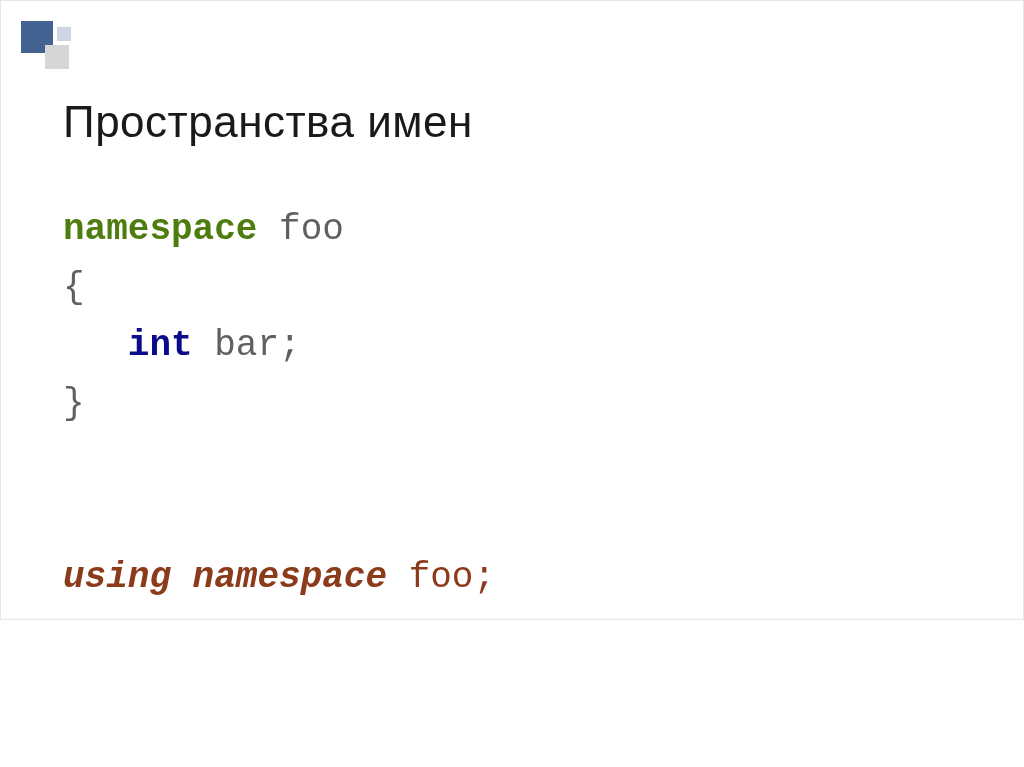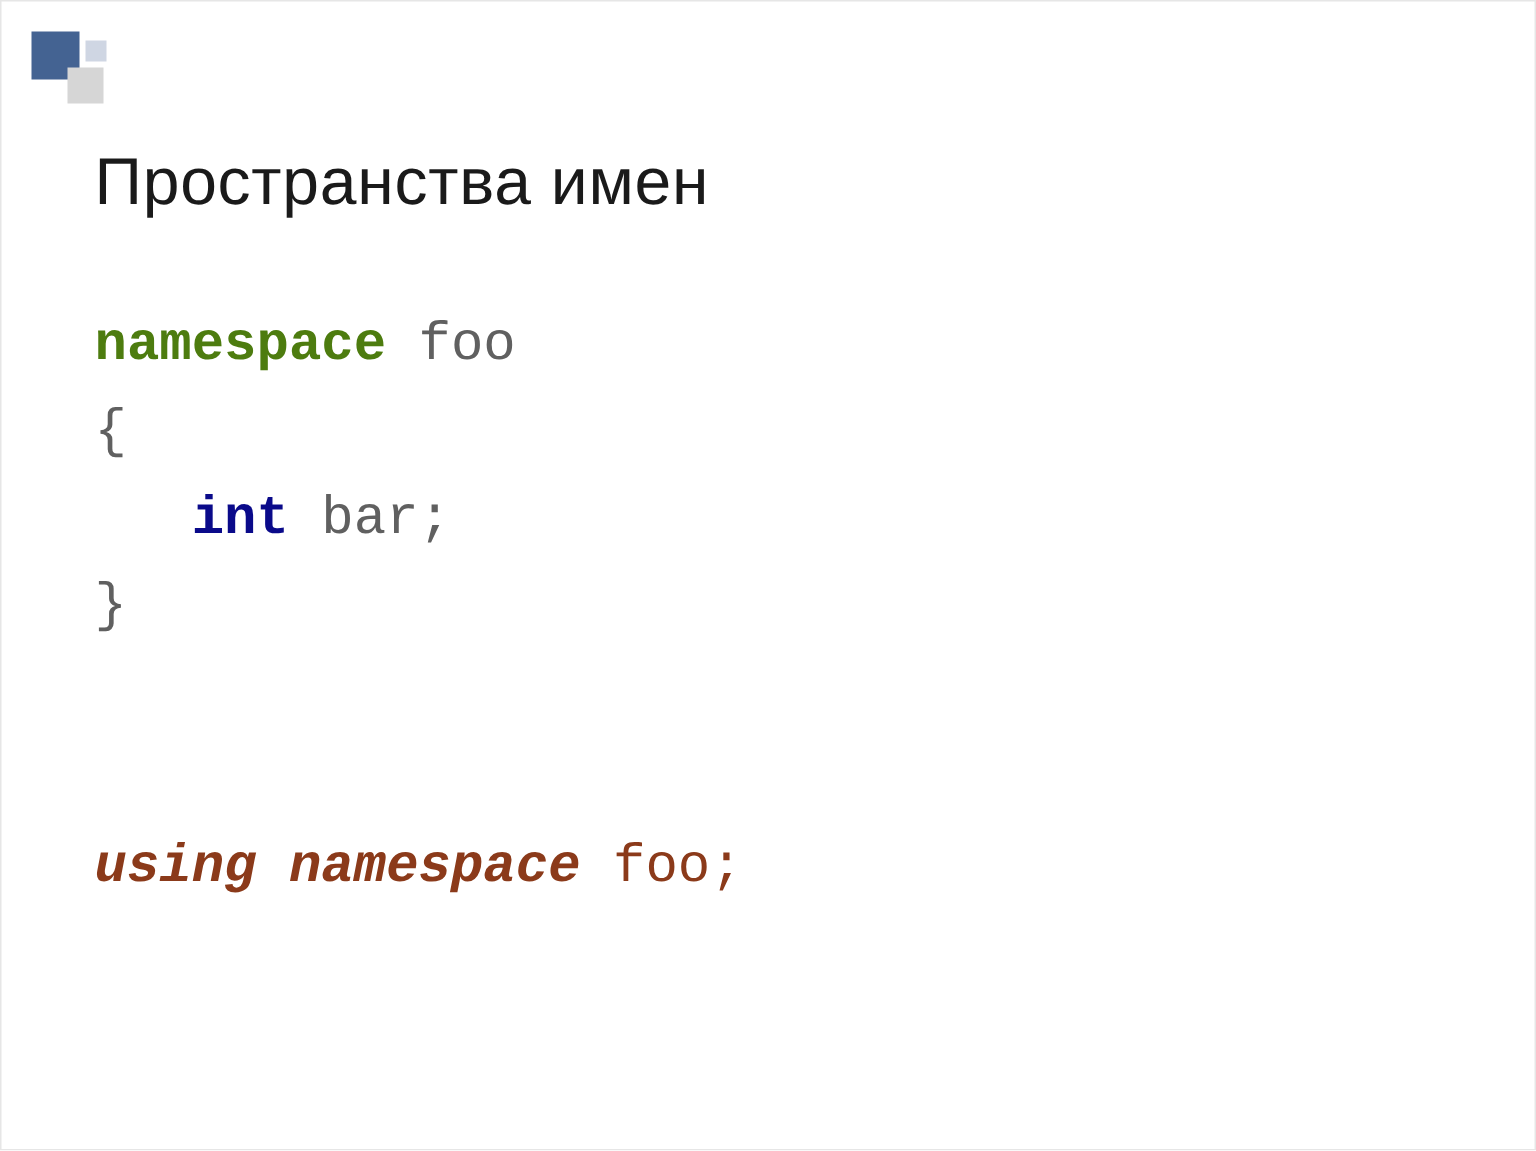--- a/index.html
+++ b/index.html
@@ -7,21 +7,21 @@
     padding: 0;
     width: 1024px;
     height: 767px;
     background: #ffffff;
     font-family: Arial, "Helvetica Neue", Helvetica, sans-serif;
     overflow: hidden;
   }
   .slide {
     position: relative;
     width: 1024px;
-    height: 767px;
+    height: 620px;
     box-sizing: border-box;
     border: 1px solid #e6e6e6;
   }
   .decor {
     position: absolute;
     top: 20px;
     left: 20px;
     width: 60px;
     height: 60px;
   }

